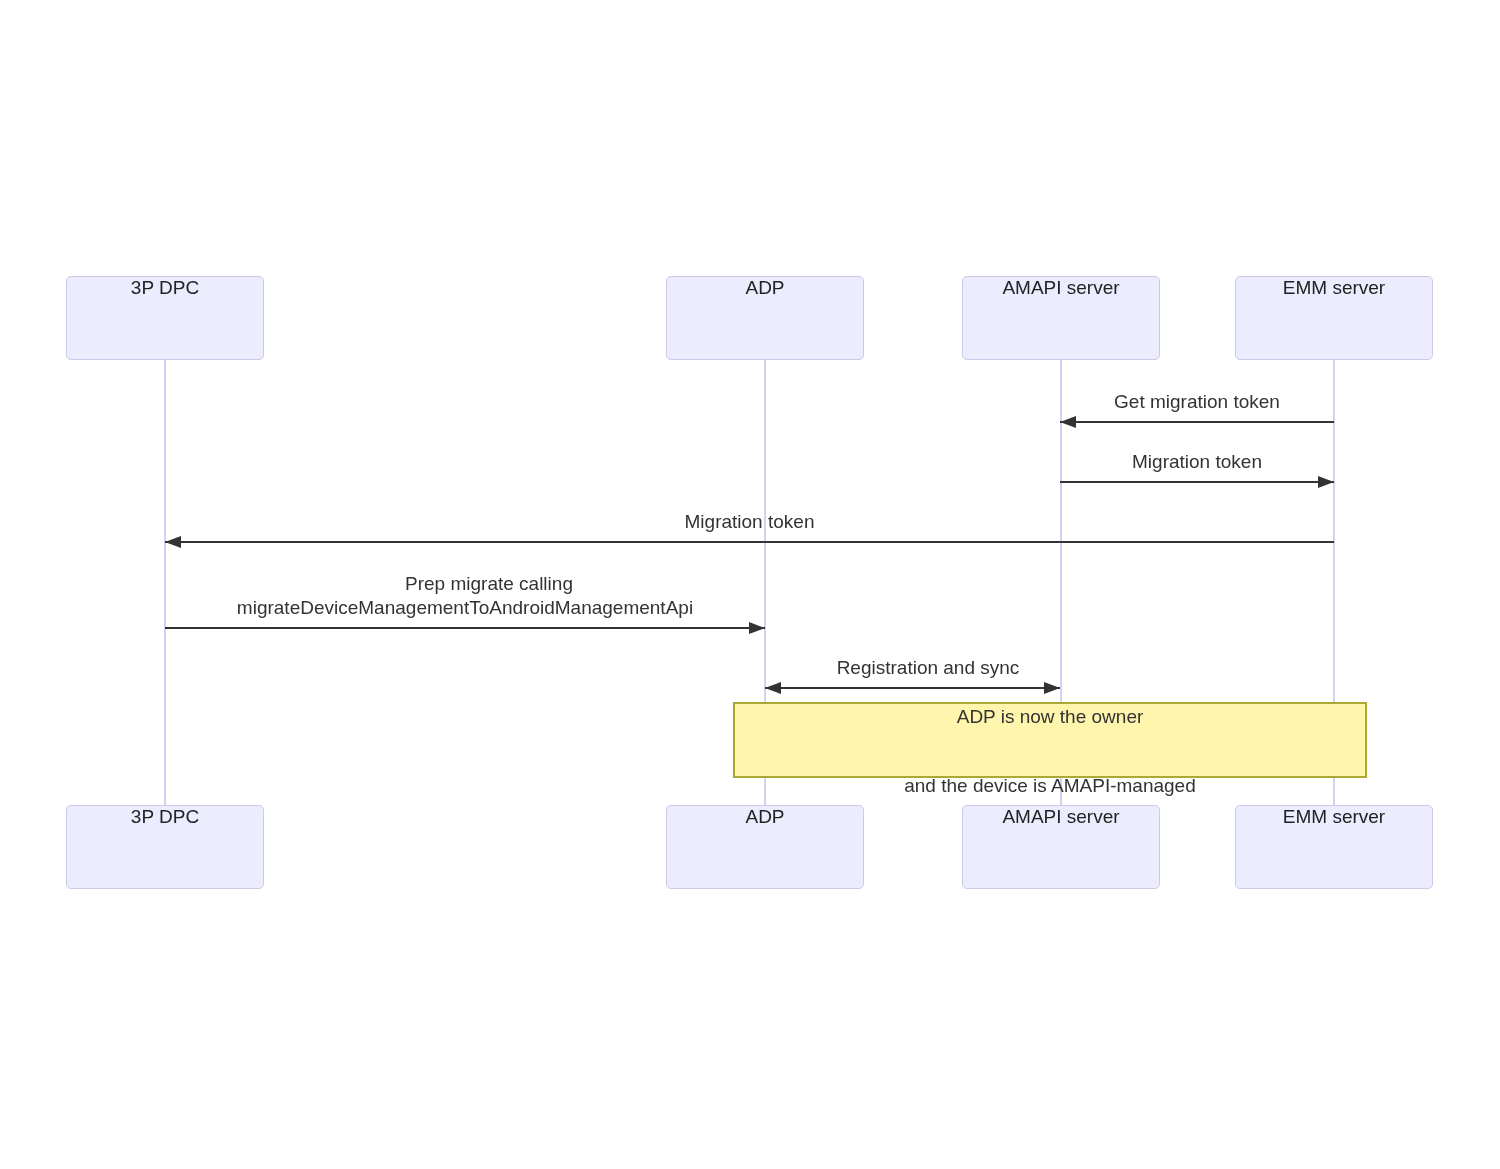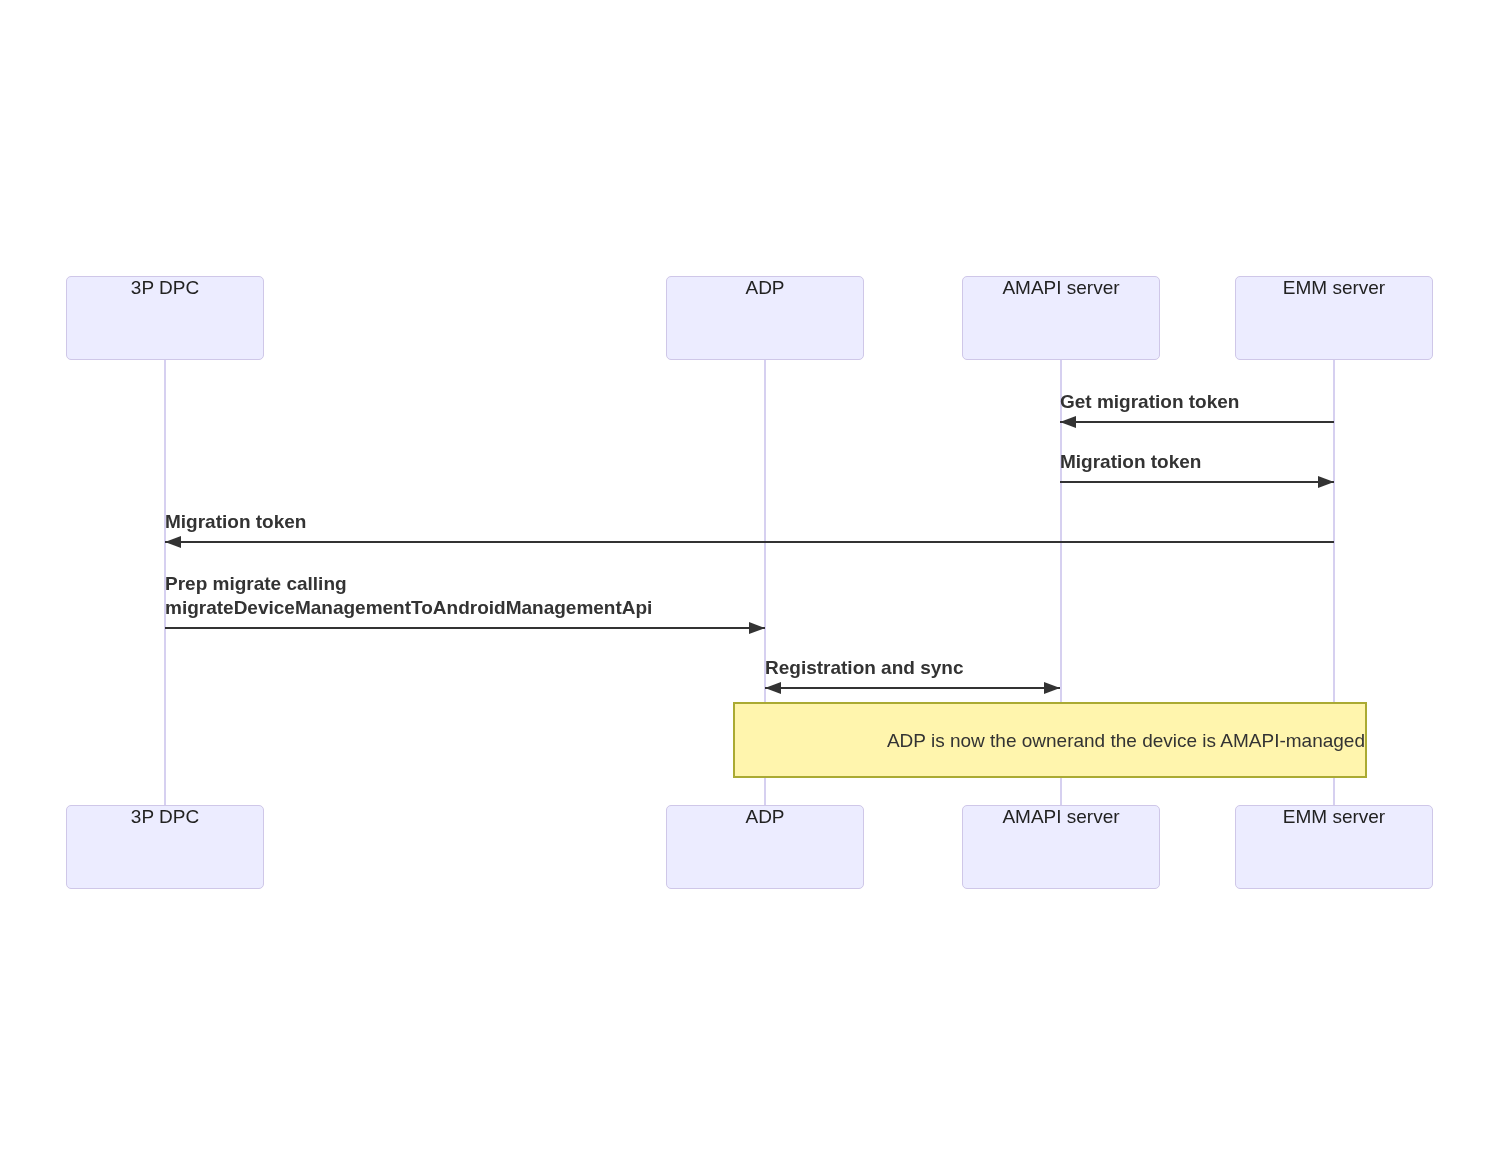--- a/index.html
+++ b/index.html
@@ -33,22 +33,22 @@
     justify-content: center;
     font-size: 19px;
     color: var(--actor-text, #222222);
     box-sizing: border-box;
   }
   .msg-label {
     position: absolute;
     font-size: 19px;
     line-height: 24px;
     color: var(--label-text, #333333);
+    text-align: center;
     white-space: nowrap;
-    font-weight: bold;
   }
   .msg-line {
     position: absolute;
     height: 0;
     border-top: 2px solid var(--line, #333333);
   }
   .arrow-left, .arrow-right {
     position: absolute;
     width: 0;
     height: 0;
@@ -56,27 +56,28 @@
     border-bottom: 6px solid transparent;
   }
   .arrow-left  { border-right: 16px solid var(--line, #333333); }
   .arrow-right { border-left: 16px solid var(--line, #333333); }
   .note {
     position: absolute;
     background: var(--note-fill, #fff5ad);
     border: 2px solid var(--note-border, #aaaa33);
     box-sizing: border-box;
     display: flex;
-    flex-direction: row;
+    flex-direction: column;
     align-items: center;
-    justify-content: flex-end;
+    justify-content: flex-start;
     font-size: 19px;
     line-height: 25px;
     color: var(--note-text, #333333);
     text-align: center;
+    gap: 44px;
   }
 </style>
 </head>
 <body>
 
 <div id="stage">
 
   <div class="lifeline" style="left:164px"></div>
   <div class="lifeline" style="left:764px"></div>
   <div class="lifeline" style="left:1060px"></div>

